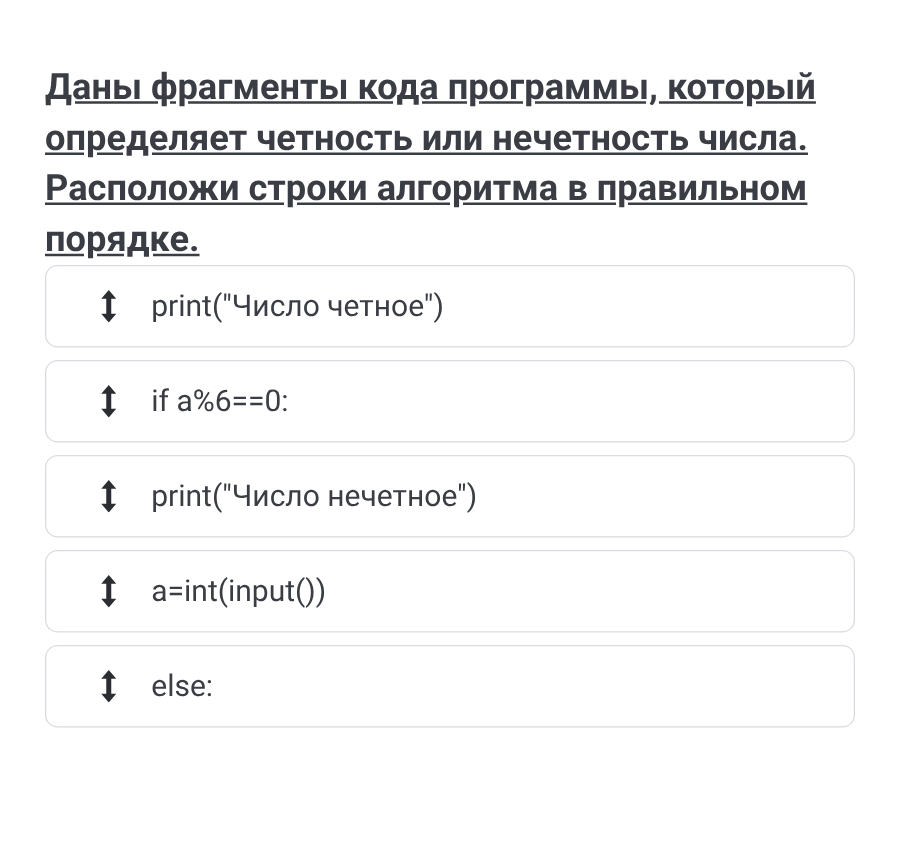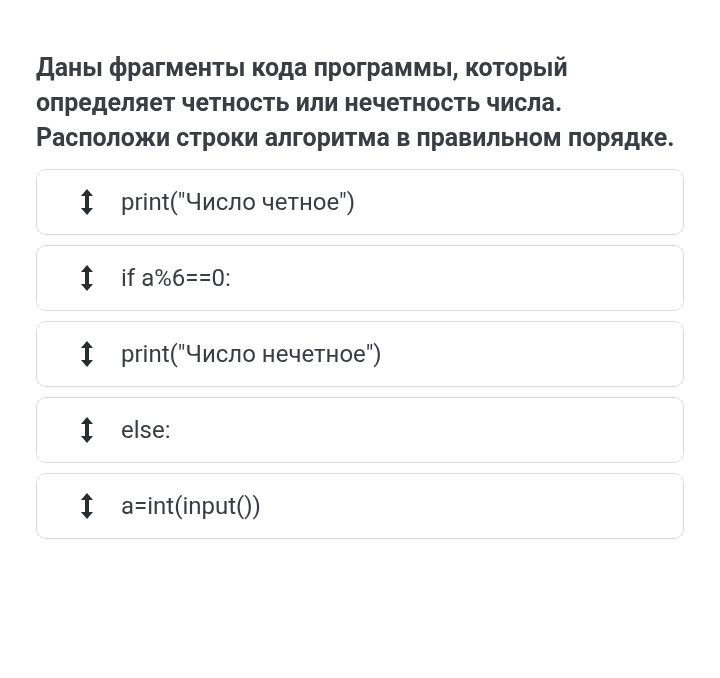--- a/index.html
+++ b/index.html
@@ -8,25 +8,25 @@
       box-sizing: border-box;
     }
     body {
       font-family: -apple-system, BlinkMacSystemFont, "Segoe UI", Roboto, "Helvetica Neue", Arial, sans-serif;
       background: #ffffff;
       width: 720px;
       height: 678px;
       padding: 50px 36px 0 36px;
     }
     .question-title {
-      font-size: 25px;
+      font-size: 29px;
       font-weight: 700;
       color: #3a3e44;
       line-height: 1.4;
-      margin-bottom: 14px;
+      text-decoration: underline;
     }
     .sortable-list {
       display: flex;
       flex-direction: column;
       gap: 10px;
     }
     .sortable-item {
       display: flex;
       align-items: center;
       border: 1px solid #d8dce0;
@@ -88,25 +88,25 @@
     </span>
     <span class="item-text">print("Число нечетное")</span>
   </div>
 
   <div class="sortable-item">
     <span class="drag-handle">
       <svg viewBox="0 0 14 26">
           <path d="M7 0 L13 7 L9 7 L9 19 L13 19 L7 26 L1 19 L5 19 L5 7 L1 7 Z"></path>
         </svg>
     </span>
-    <span class="item-text">else:</span>
+    <span class="item-text">a=int(input())</span>
   </div>
 
   <div class="sortable-item">
     <span class="drag-handle">
       <svg viewBox="0 0 14 26">
           <path d="M7 0 L13 7 L9 7 L9 19 L13 19 L7 26 L1 19 L5 19 L5 7 L1 7 Z"></path>
         </svg>
     </span>
-    <span class="item-text">a=int(input())</span>
+    <span class="item-text">else:</span>
   </div>
 
 </div>
 
 </body></html>

